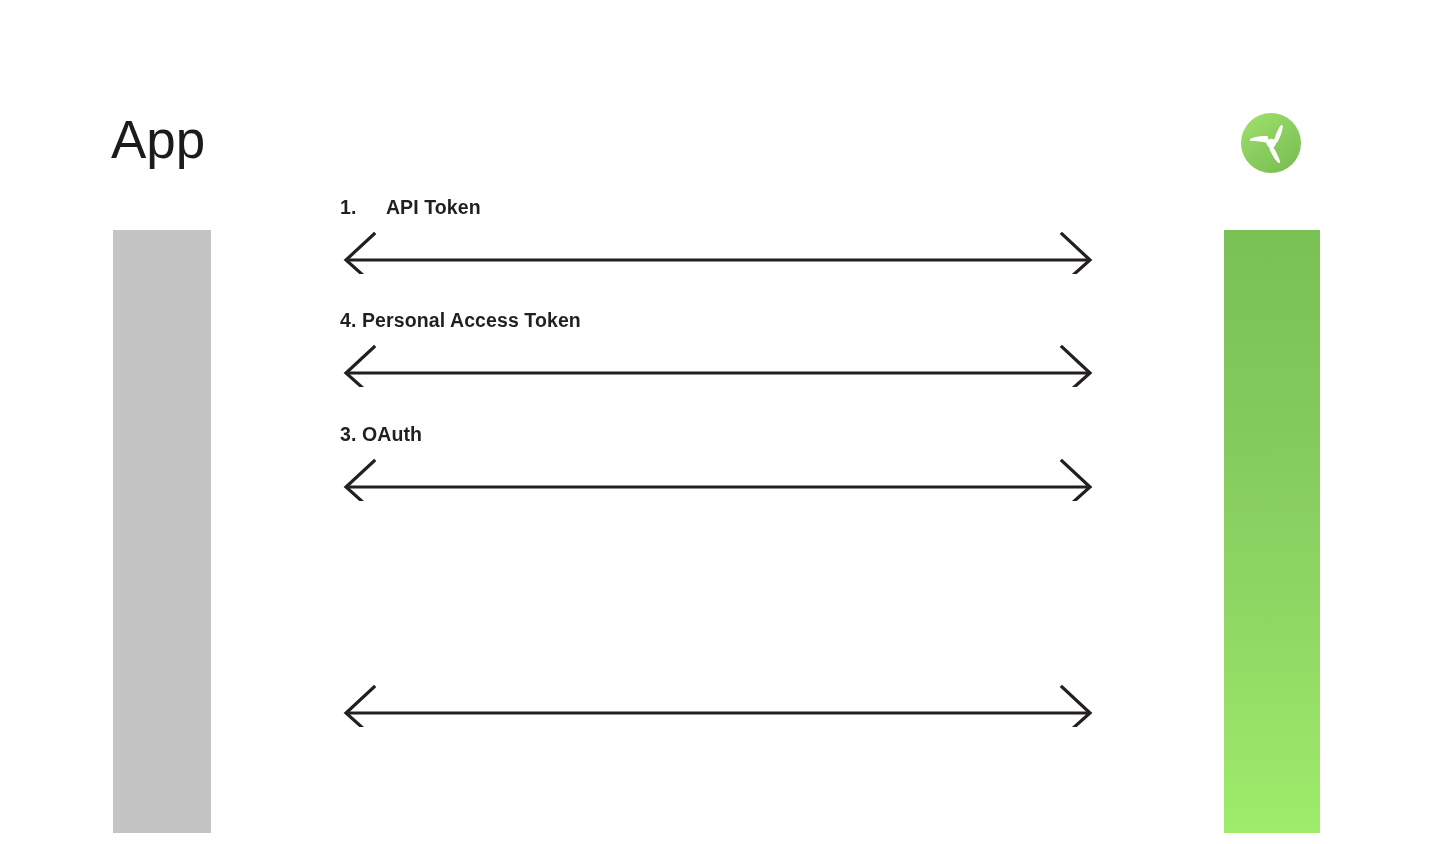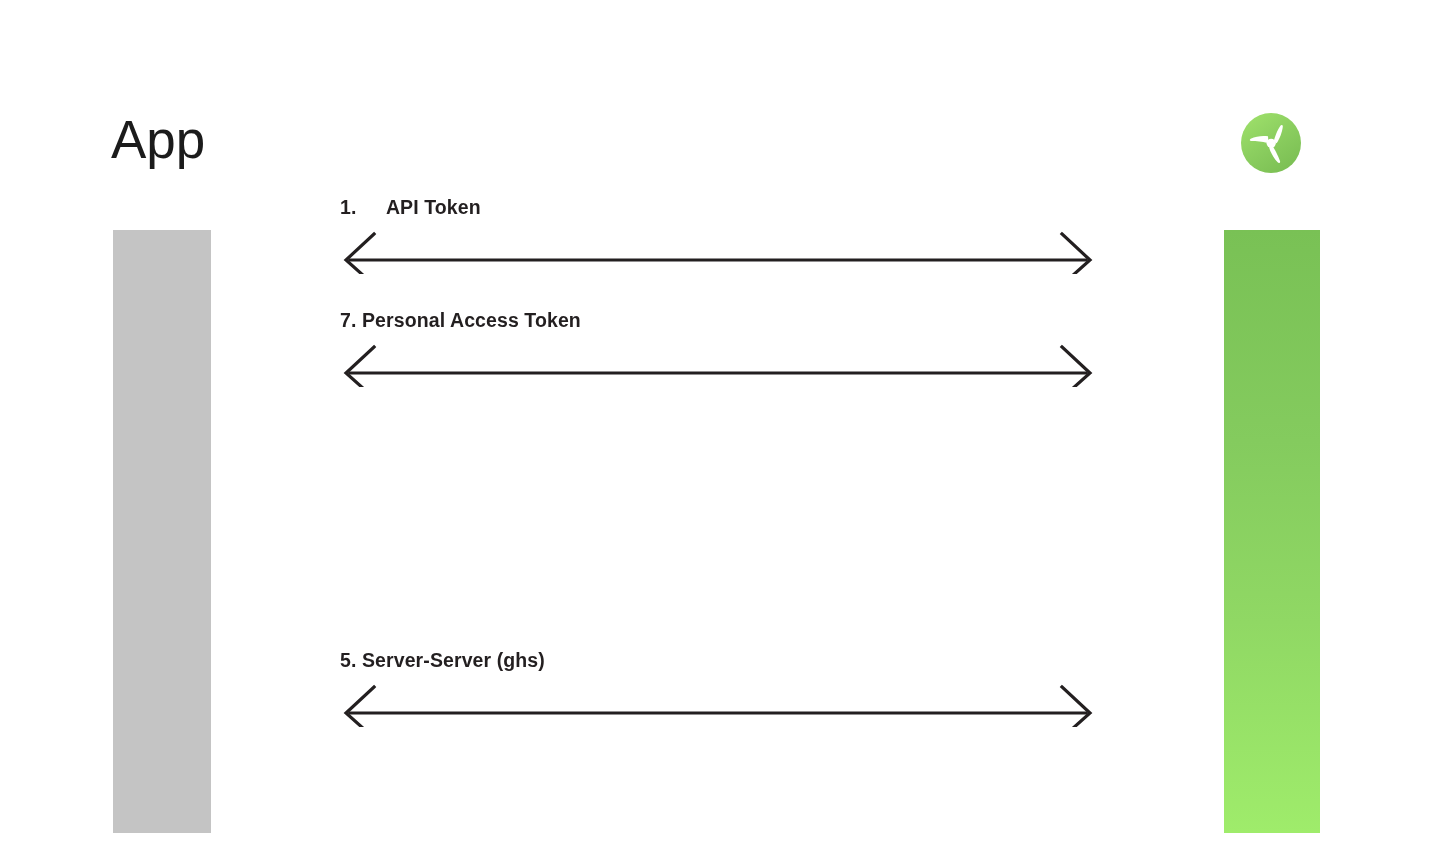--- a/index.html
+++ b/index.html
@@ -140,36 +140,47 @@
         <g fill="none" stroke="#231f20" stroke-width="3.2" stroke-linecap="square" stroke-linejoin="miter">
           <line x1="10" y1="38" x2="746" y2="38"></line>
           <polyline points="34,12 6,38 34,63"></polyline>
           <polyline points="722,12 750,38 722,63"></polyline>
         </g>
       </svg>
     </div>
   </div>
 
   <div class="arrow-row" style="top:309px;">
-    <div class="arrow-label">7. Personal Access Token</div>
+    <div class="arrow-label">4. Personal Access Token</div>
+    <div class="arrow-graphic">
+      <svg viewBox="0 0 756 52" xmlns="http://www.w3.org/2000/svg">
+        <g fill="none" stroke="#231f20" stroke-width="3.2" stroke-linecap="square" stroke-linejoin="miter">
+          <line x1="10" y1="38" x2="746" y2="38"></line>
+          <polyline points="34,12 6,38 34,63"></polyline>
+          <polyline points="722,12 750,38 722,63"></polyline>
+        </g>
+      </svg>
+    </div>
+  </div>
+
+  <div class="arrow-row" style="top:423px;">
+    <div class="arrow-label">3. OAuth</div>
     <div class="arrow-graphic">
       <svg viewBox="0 0 756 52" xmlns="http://www.w3.org/2000/svg">
         <g fill="none" stroke="#231f20" stroke-width="3.2" stroke-linecap="square" stroke-linejoin="miter">
           <line x1="10" y1="38" x2="746" y2="38"></line>
           <polyline points="34,12 6,38 34,63"></polyline>
           <polyline points="722,12 750,38 722,63"></polyline>
         </g>
       </svg>
     </div>
   </div>
 
 
-
   <div class="arrow-row" style="top:649px;">
-    <div class="arrow-label">5. Server-Server (ghs)</div>
     <div class="arrow-graphic">
       <svg viewBox="0 0 756 52" xmlns="http://www.w3.org/2000/svg">
         <g fill="none" stroke="#231f20" stroke-width="3.2" stroke-linecap="square" stroke-linejoin="miter">
           <line x1="10" y1="38" x2="746" y2="38"></line>
           <polyline points="34,12 6,38 34,63"></polyline>
           <polyline points="722,12 750,38 722,63"></polyline>
         </g>
       </svg>
     </div>
   </div>

